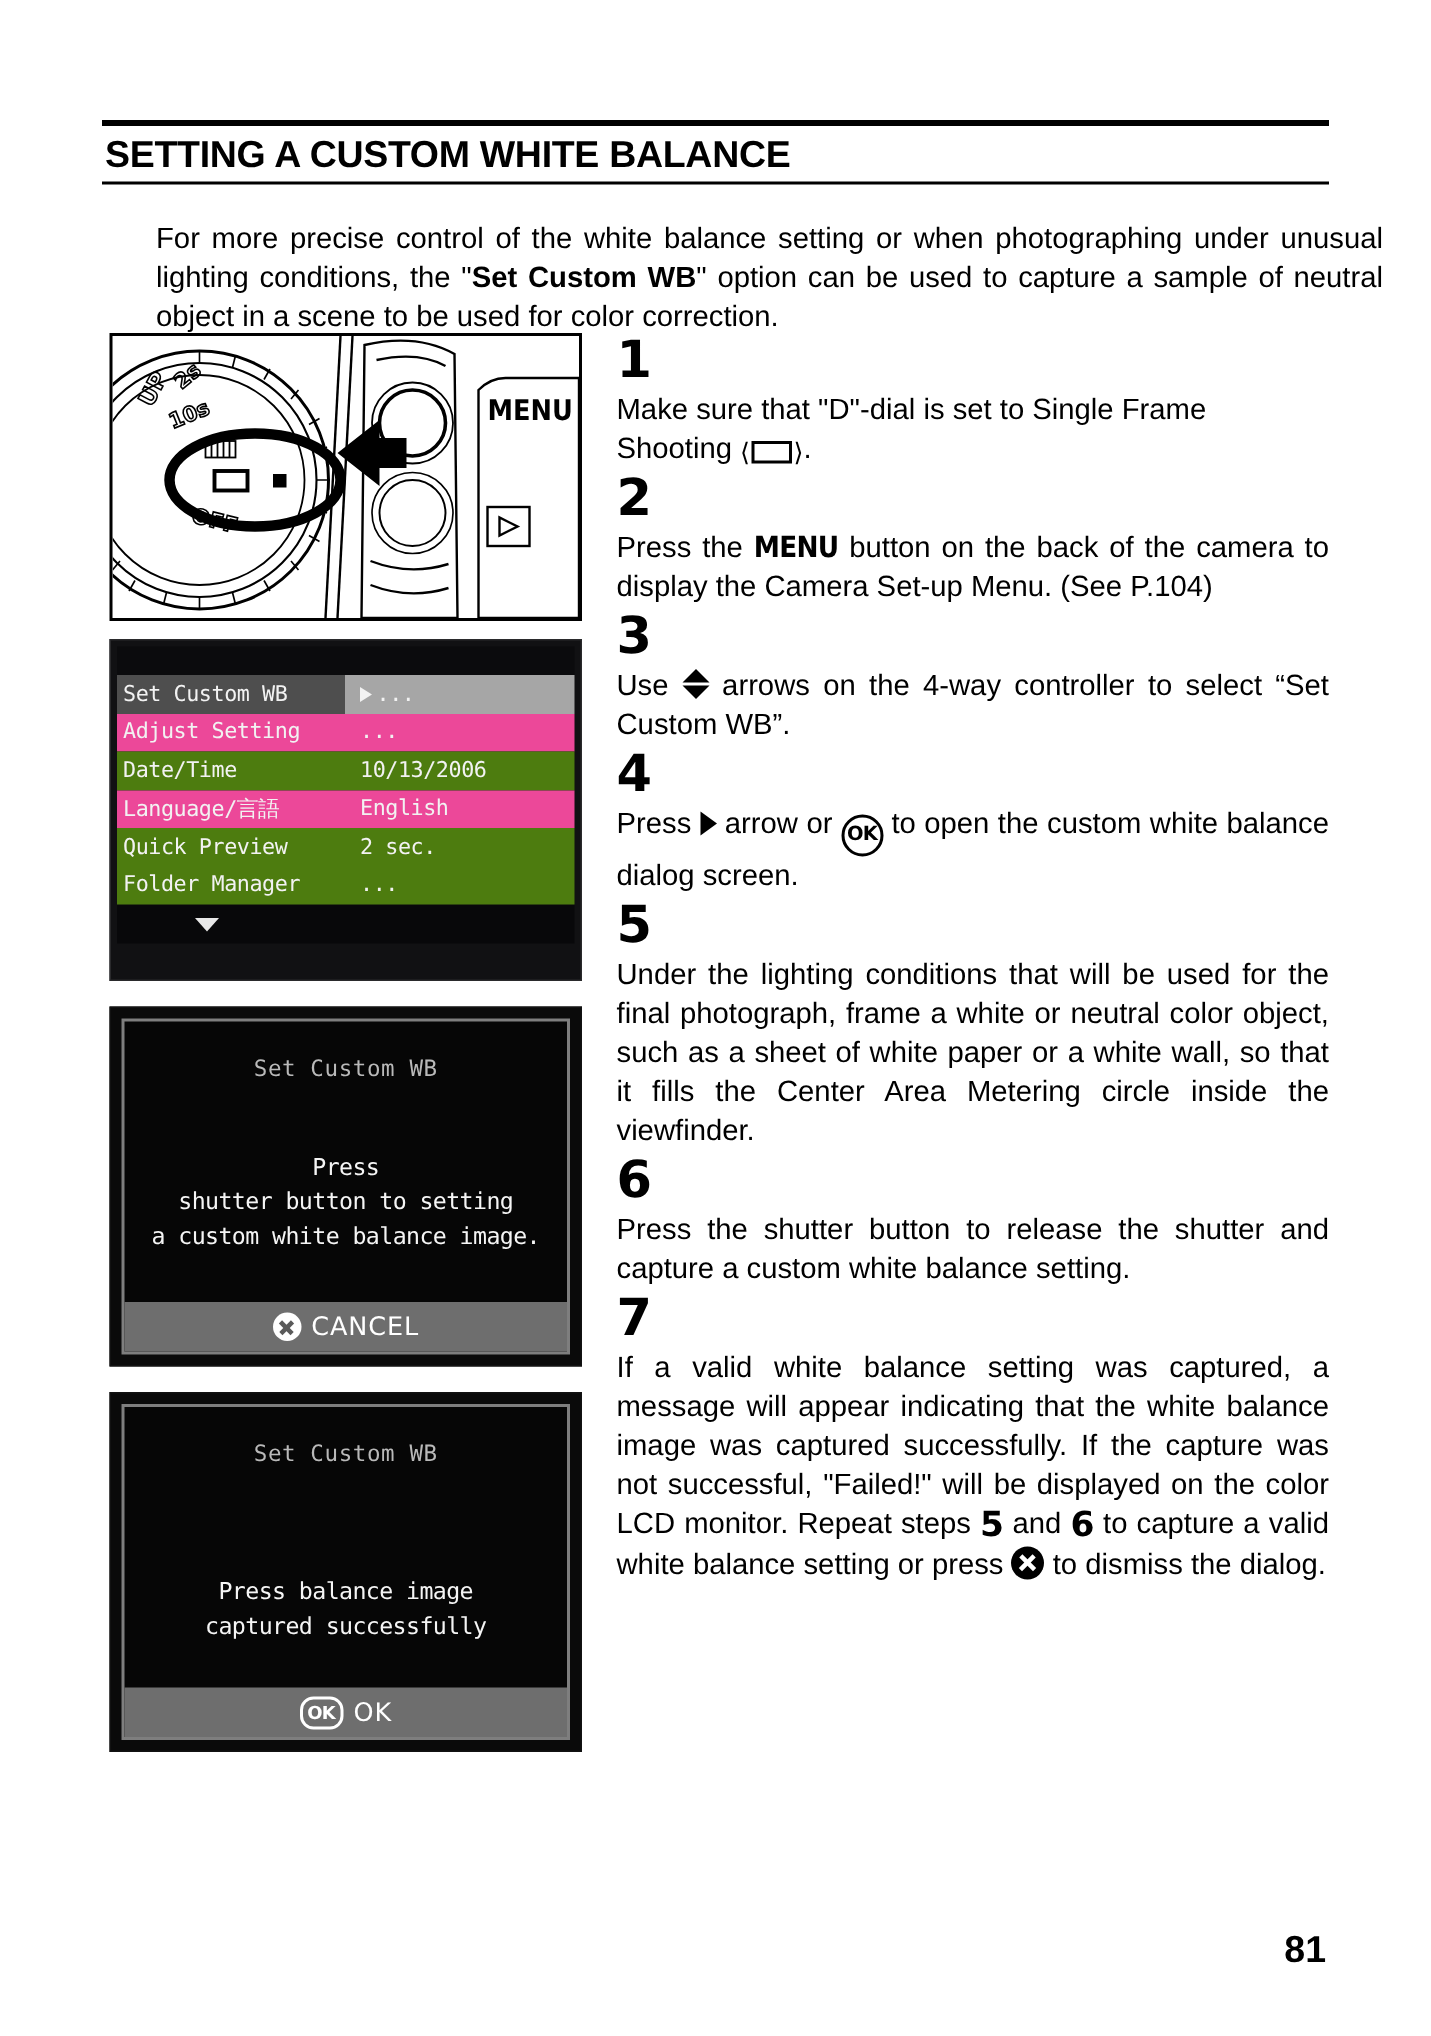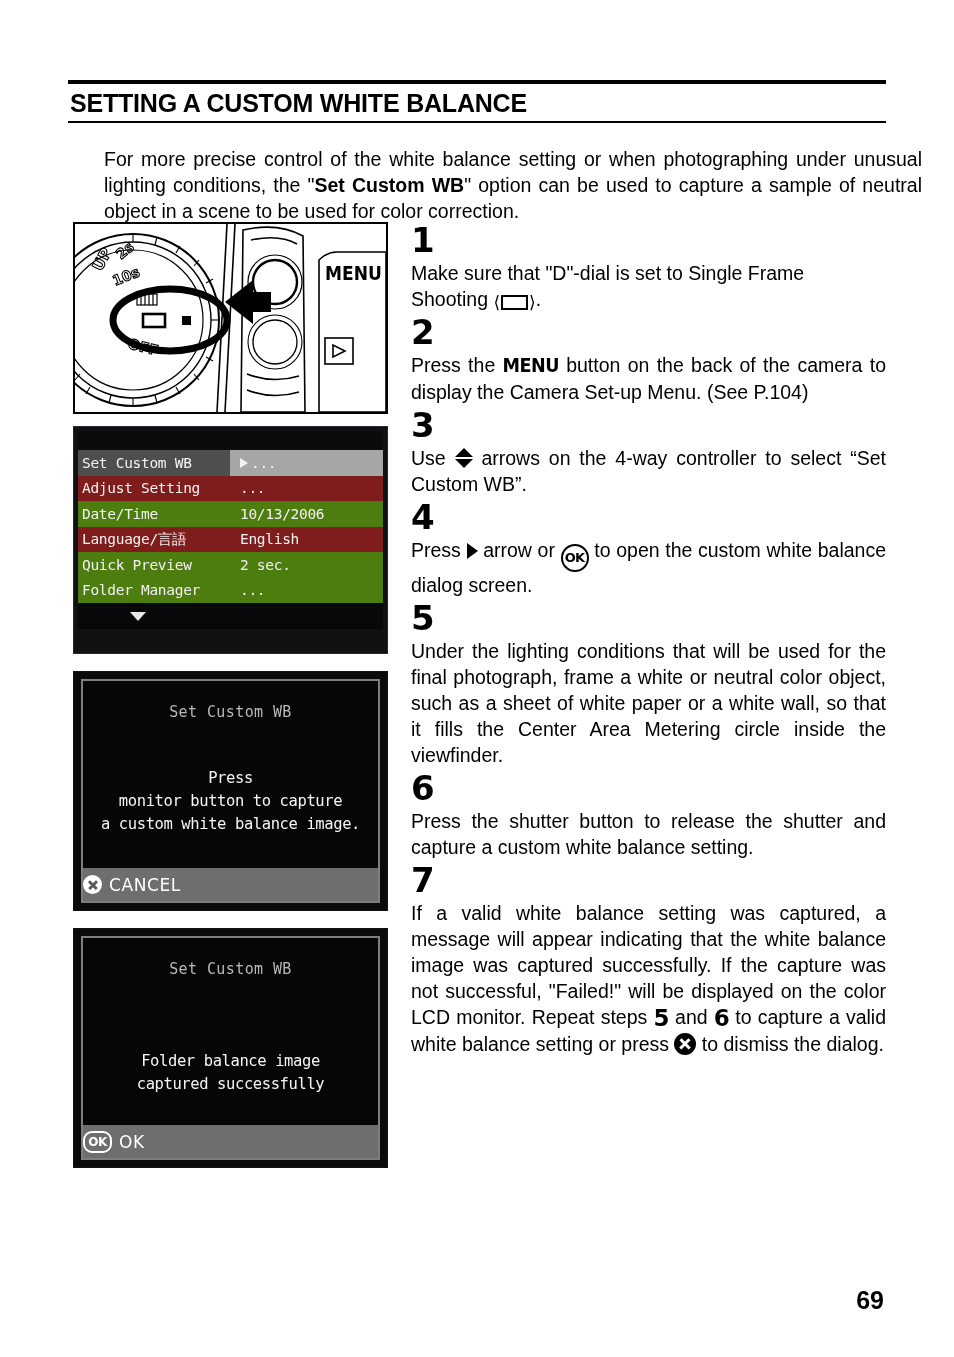--- a/index.html
+++ b/index.html
@@ -116,21 +116,21 @@
     box-sizing: border-box;
     height: 100%;
     display: flex;
     align-items: center;
     white-space: nowrap;
   }
   
   .menu-row.band .label,
   .menu-row.band .value { background: #4d7c0f; }
   .menu-row.dark .label,
-  .menu-row.dark .value { background: #7f1d1d; }
+  .menu-row.dark .value { background: #ec4899; }
   .menu-row.sel .value { background: #a6a6a6; }
   .menu-row.sel .label { background: #4e4e4e; }
   .tri-right {
     display: inline-block;
     width: 0; height: 0;
     border-left: 8px solid #f2f2f2;
     border-top: 5.5px solid transparent;
     border-bottom: 5.5px solid transparent;
     margin-right: 3px;
   }
@@ -193,21 +193,21 @@
     padding: 0 6px;
     box-sizing: border-box;
   }
   .dialog-body.top-shift { justify-content: flex-start; padding-top: 46px; }
   .dialog-body.mid-shift { justify-content: flex-start; padding-top: 72px; }
   .dialog-footer {
     height: 33px;
     background: #6e6e6e;
     display: flex;
     align-items: center;
-    justify-content: flex-start;
+    justify-content: center;
     gap: 7px;
     color: #ffffff;
     font-family: "DejaVu Sans", sans-serif;
     font-size: 17px;
     letter-spacing: 0.6px;
   }
   .badge-x {
     width: 19px; height: 19px;
     border-radius: 50%;
     background: #ffffff;
@@ -493,35 +493,35 @@
     <div class="menu-bottombar">
       <span class="tri-down"></span>
     </div>
   </div>
 
   <div class="lcd dialog-lcd">
     <div class="dialog-inner">
       <div class="dialog-title">Set Custom WB</div>
       <div class="dialog-body top-shift">
         <div>Press</div>
-        <div>monitor button to capture</div>
+        <div>shutter button to setting</div>
         <div>a custom white balance image.</div>
       </div>
       <div class="dialog-footer">
         <span class="badge-x"></span>
         <span>CANCEL</span>
       </div>
     </div>
   </div>
 
   <div class="lcd dialog-lcd">
     <div class="dialog-inner">
       <div class="dialog-title">Set Custom WB</div>
       <div class="dialog-body mid-shift">
-        <div>Folder balance image</div>
+        <div>Press balance image</div>
         <div>captured successfully</div>
       </div>
       <div class="dialog-footer">
         <span class="badge-ok">OK</span>
         <span>OK</span>
       </div>
     </div>
   </div>
 </div>
 
@@ -560,13 +560,13 @@
     <div class="step-num">6</div>
     <div class="step-text">Press the shutter button to release the shutter and capture a custom white balance setting.</div>
   </div>
 
   <div class="step">
     <div class="step-num">7</div>
     <div class="step-text"><span>If a valid white balance setting was captured, a message will appear indicating that the white balance image was captured successfully. If the capture was not successful, "Failed!" will be displayed on the color LCD monitor. Repeat steps </span><span class="inline-stepnum">5</span><span> and </span><span class="inline-stepnum">6</span><span> to capture a valid white balance setting or press </span><span class="ico-xdismiss"></span><span> to dismiss the dialog.</span></div>
   </div>
 </div>
 
-<div class="page-number">69</div>
+<div class="page-number">81</div>
 
 </body></html>

